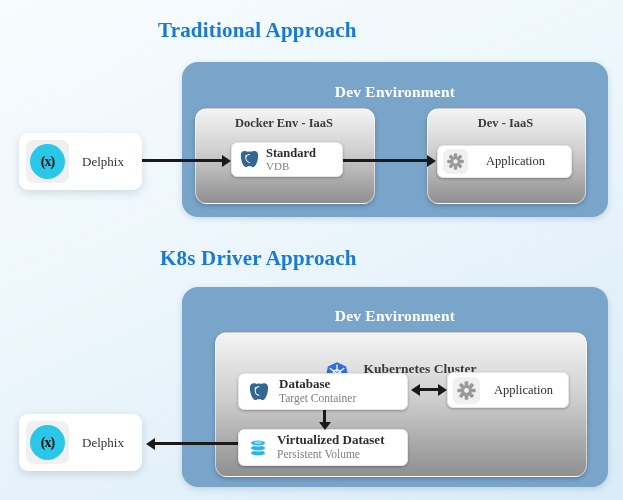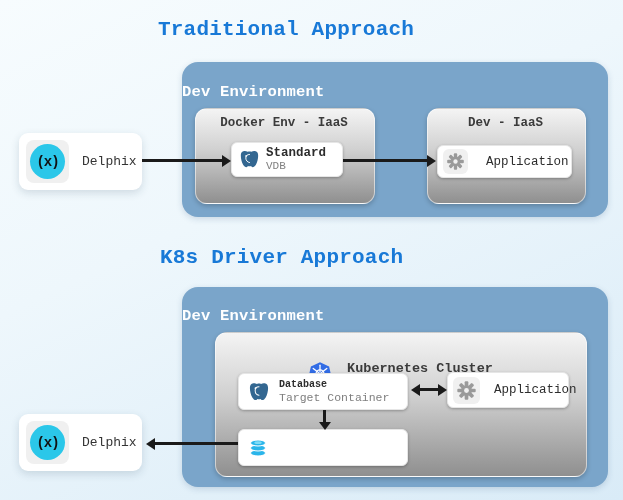--- a/index.html
+++ b/index.html
@@ -1,29 +1,29 @@
 <!DOCTYPE html>
 <html><head>
 <meta charset="utf-8">
 <style>
   html,body{margin:0;padding:0;}
   .stage{
     position:relative;width:623px;height:500px;overflow:hidden;
     background:linear-gradient(155deg,#f7fcfe 0%,#eef7fc 40%,#d9ebf7 100%);
-    font-family:Liberation Mono, monospace;
+    font-family:Liberation Serif, serif;
   }
   .abs{position:absolute;}
   .section-title{
     font-size:21px;font-weight:bold;color:#1879d7;white-space:nowrap;letter-spacing:.2px;
   }
   .env-container{
     background:#7aa5ca;border-radius:16px;box-shadow:0 2px 6px rgba(40,80,120,.18);
   }
   .env-label{
-    width:100%;text-align:left;color:#ffffff;font-size:15.5px;font-weight:bold;letter-spacing:.2px;
+    width:100%;text-align:center;color:#ffffff;font-size:15.5px;font-weight:bold;letter-spacing:.2px;
   }
   .group{
     background:linear-gradient(180deg,#f4f4f4 0%,#cfcfcf 45%,#8f8f8f 100%);
     border-radius:12px;border:1px solid rgba(255,255,255,.55);
     box-shadow:0 2px 5px rgba(0,0,0,.22);
   }
   .group-label{
     width:100%;text-align:center;color:#3b3b3b;font-size:12.5px;font-weight:bold;white-space:nowrap;
   }
   .card{
@@ -151,21 +151,21 @@
 
   <div class="abs card" style="left:238px;top:373px;width:170px;height:37px;padding-left:9px;">
     <span style="display:flex;flex:0 0 auto;">
       <svg width="22" height="22" viewBox="0 0 24 24">
         <path fill="#336791" d="M17.3 2.4c2.4 0 4.6 1.1 4.6 5.2 0 3.3-1 7.8-2.6 10.3-1.1 1.8-2.4 2.9-3.7 2.9-.9 0-1.5-.5-1.7-1.3-.6.2-1.2.3-1.9.3s-1.3-.1-1.9-.3c-.2.8-.8 1.3-1.7 1.3-1.3 0-2.6-1.1-3.7-2.9C3.1 15.4 2.1 10.9 2.1 7.6c0-4.1 2.2-5.2 4.6-5.2 1.1 0 2.2.3 3.1.8.7-.3 1.4-.4 2.2-.4s1.5.1 2.2.4c.9-.5 2-.8 3.1-.8z"></path>
         <path d="M12 6.2c-2.6 0-4.2 1.6-4.2 4.1 0 2.7 1.7 4.8 4.2 5.2" stroke="#ffffff" stroke-width="1.1" fill="none" stroke-linecap="round"></path>
         <circle cx="8.2" cy="7.9" r="1" fill="#ffffff"></circle>
       </svg>
     </span>
     <div class="node-text" style="margin-left:9px;">
-      <span class="node-title" style="font-size:10px;">Database</span>
+      <span class="node-title" style="font-size:13px;">Database</span>
       <span class="node-sub" style="font-size:11.5px;">Target Container</span>
     </div>
   </div>
 
   <div class="abs card" style="left:447px;top:372px;width:122px;height:36px;padding-left:5px;">
     <span class="icon-square" style="width:27px;height:27px;">
       <svg width="21" height="21" viewBox="0 0 40 40">
         <g fill="#9a9a9a">
           <rect x="16.5" y="2.5" width="7" height="9" rx="2"></rect>
           <rect x="16.5" y="2.5" width="7" height="9" rx="2" transform="rotate(45 20 20)"></rect>
@@ -187,20 +187,24 @@
     <span style="display:flex;flex:0 0 auto;">
       <svg width="20" height="20" viewBox="0 0 24 24">
         <g fill="#2ab5ea" stroke="#ffffff" stroke-width="1.2">
           <ellipse cx="12" cy="18" rx="9" ry="3.6"></ellipse>
           <ellipse cx="12" cy="12" rx="9" ry="3.6"></ellipse>
           <ellipse cx="12" cy="6" rx="9" ry="3.6"></ellipse>
         </g>
         <ellipse cx="12" cy="5.6" rx="4.5" ry="1.6" fill="#7fdcf7"></ellipse>
       </svg>
     </span>
+    <div class="node-text" style="margin-left:9px;">
+      <span class="node-title" style="font-size:13px;">Virtualized Dataset</span>
+      <span class="node-sub" style="font-size:11.5px;">Persistent Volume</span>
+    </div>
   </div>
 
   <div class="abs delphix-card" style="left:19px;top:414px;width:123px;height:57px;">
     <span class="icon-square" style="width:43px;height:43px;border-radius:8px;">
       <span class="delphix-circle" style="width:35px;height:35px;">
         <span class="delphix-glyph">(x)</span>
       </span>
     </span>
     <span class="delphix-label">Delphix</span>
   </div>

